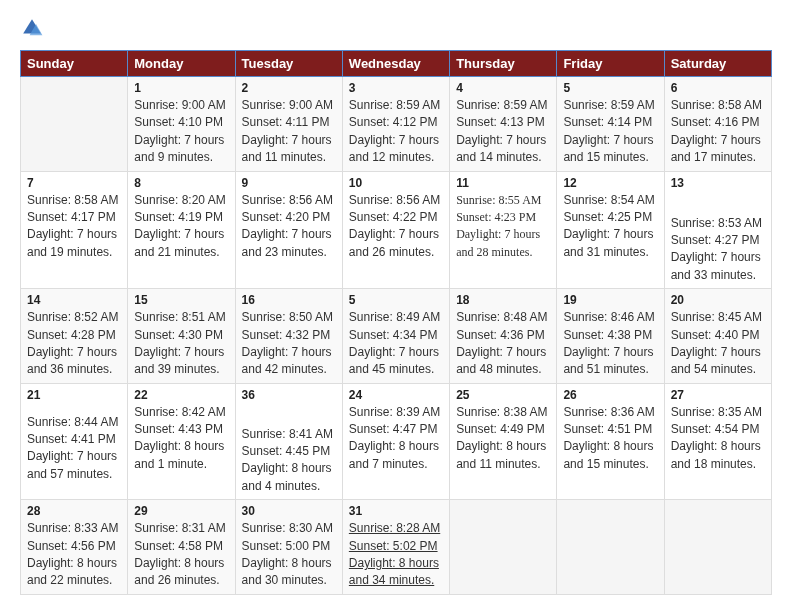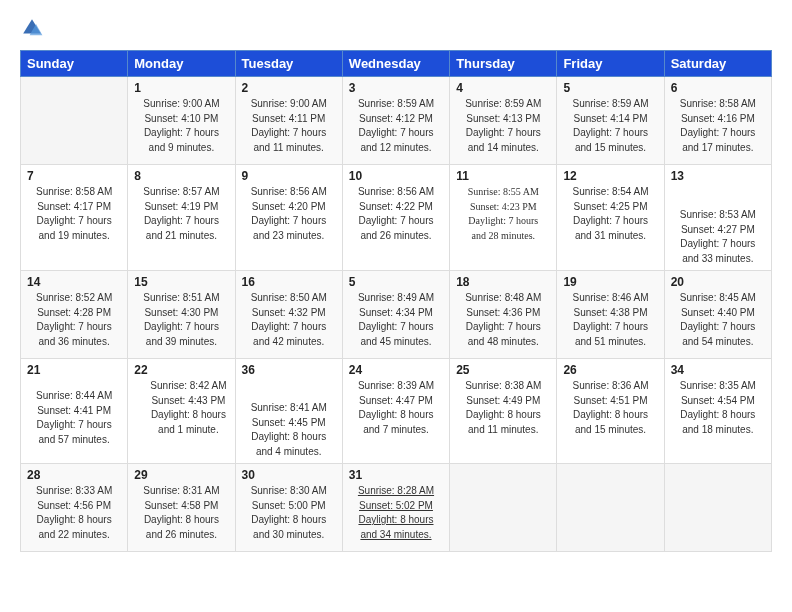--- a/index.html
+++ b/index.html
@@ -52,21 +52,21 @@
     .location {
       font-size: 15px;
       color: #555;
     }
     table {
       width: 100%;
       border-collapse: collapse;
       table-layout: fixed;
     }
     thead tr th {
-      background-color: #1d4ed8;
+      background-color: #7f1d1d;
       color: #fff;
       text-align: left;
       padding: 5px 6px;
       font-size: 13px;
       font-weight: bold;
       border: 1px solid #5588cc;
     }
     tbody tr td {
       vertical-align: top;
       padding: 4px 6px;
@@ -79,24 +79,23 @@
     tbody tr:nth-child(odd) td {
       background: #f9f9f9;
     }
     .day-number {
       font-weight: bold;
       font-size: 12px;
       margin-bottom: 2px;
       display: block;
     }
     .day-info {
-      font-size: 10px;
+      font-size: 12px;
       line-height: 1.45;
       color: #333;
-      text-align: center;
     }
     .empty-cell {
       background: #f5f5f5 !important;
     }
   </style>
 </head>
 <body>
 <div class="page">
 
   <div class="header">
@@ -177,21 +176,21 @@
         <tr>
           <td>
             <span class="day-number">7</span>
             <div class="day-info" style="white-space: pre-line;">Sunrise: 8:58 AM
 Sunset: 4:17 PM
 Daylight: 7 hours
 and 19 minutes.</div>
           </td>
           <td>
             <span class="day-number">8</span>
-            <div class="day-info" style="white-space: pre-line;">Sunrise: 8:57 AM
+            <div class="day-info" style="white-space: pre-line;">Sunrise: 8:20 AM
 Sunset: 4:19 PM
 Daylight: 7 hours
 and 21 minutes.</div>
           </td>
           <td>
             <span class="day-number">9</span>
             <div class="day-info" style="white-space: pre-line;">Sunrise: 8:56 AM
 Sunset: 4:20 PM
 Daylight: 7 hours
 and 23 minutes.</div>
@@ -279,21 +278,21 @@
         <tr>
           <td>
             <span class="day-number">21</span>
             <div class="day-info" style="white-space: pre-line; margin-top: 12px;">Sunrise: 8:44 AM
 Sunset: 4:41 PM
 Daylight: 7 hours
 and 57 minutes.</div>
           </td>
           <td>
             <span class="day-number">22</span>
-            <div class="day-info" style="white-space: pre-line; margin-left: 14px;">Sunrise: 8:42 AM
+            <div class="day-info" style="white-space: pre-line;">Sunrise: 8:42 AM
 Sunset: 4:43 PM
 Daylight: 8 hours
 and 1 minute.</div>
           </td>
           <td>
             <span class="day-number">36</span>
             <div class="day-info" style="white-space: pre-line; margin-top: 24px;">Sunrise: 8:41 AM
 Sunset: 4:45 PM
 Daylight: 8 hours
 and 4 minutes.</div>
@@ -313,21 +312,21 @@
 and 11 minutes.</div>
           </td>
           <td>
             <span class="day-number">26</span>
             <div class="day-info" style="white-space: pre-line;">Sunrise: 8:36 AM
 Sunset: 4:51 PM
 Daylight: 8 hours
 and 15 minutes.</div>
           </td>
           <td>
-            <span class="day-number">34</span>
+            <span class="day-number">27</span>
             <div class="day-info" style="white-space: pre-line;">Sunrise: 8:35 AM
 Sunset: 4:54 PM
 Daylight: 8 hours
 and 18 minutes.</div>
           </td>
         </tr>
         <tr>
           <td>
             <span class="day-number">28</span>
             <div class="day-info" style="white-space: pre-line;">Sunrise: 8:33 AM

